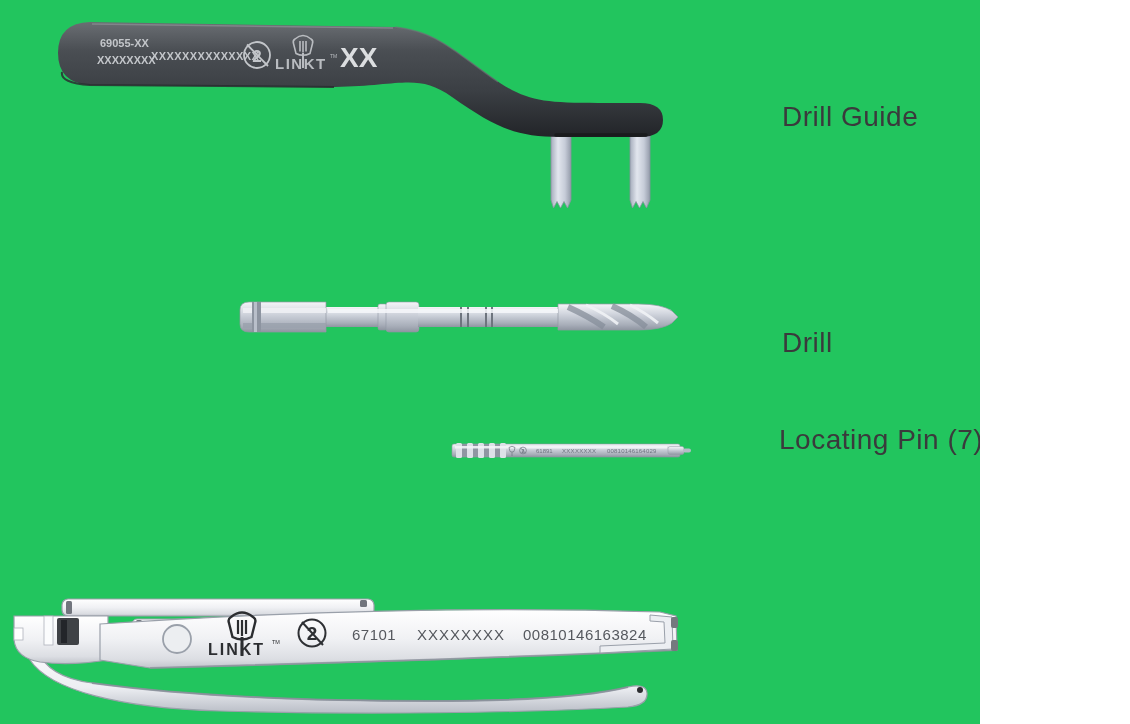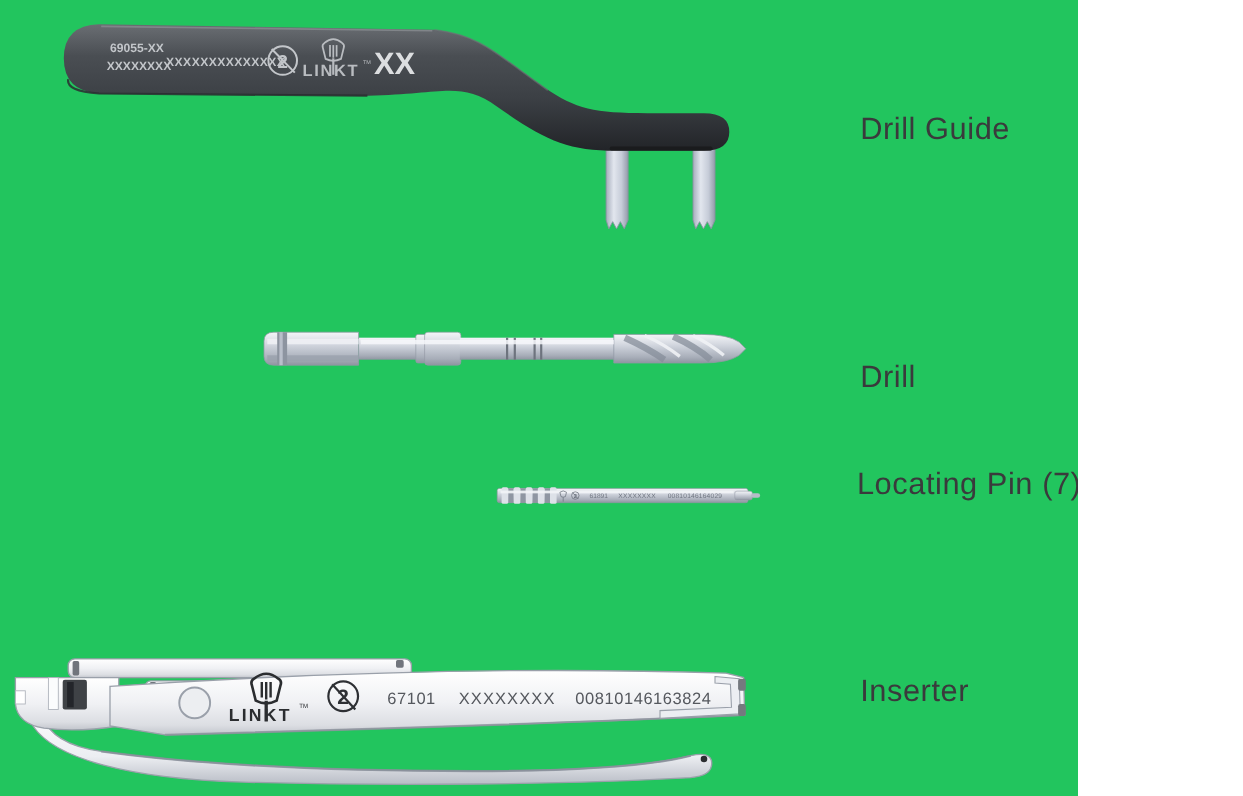--- a/index.html
+++ b/index.html
@@ -219,15 +219,14 @@
         <text x="352" y="640" font-size="15" letter-spacing="0.5">67101</text>
         <text x="417" y="640" font-size="15" letter-spacing="1">XXXXXXXX</text>
         <text x="523" y="640" font-size="15" letter-spacing="0.5">00810146163824</text>
       </g>
     </g>
   </svg>
 
   <div class="item-label" style="left:782px;top:101px;">Drill Guide</div>
   <div class="item-label" style="left:782px;top:299px;margin-top:28px;">Drill</div>
   <div class="item-label" style="left:779px;top:424px;">Locating Pin (7)</div>
-  <div class="item-label" style="left:782px;top:612px;">Inserter</div>
 
 </div>
 
 </body></html>

